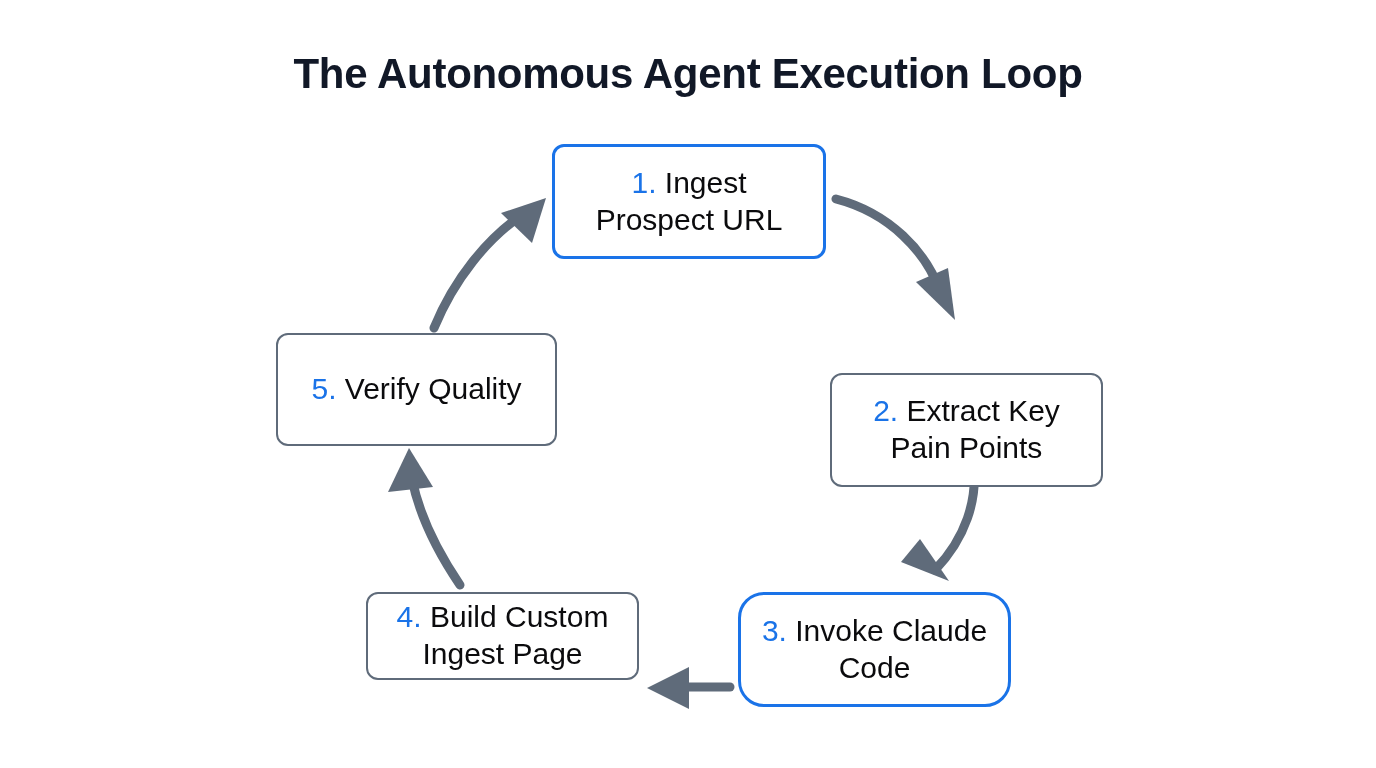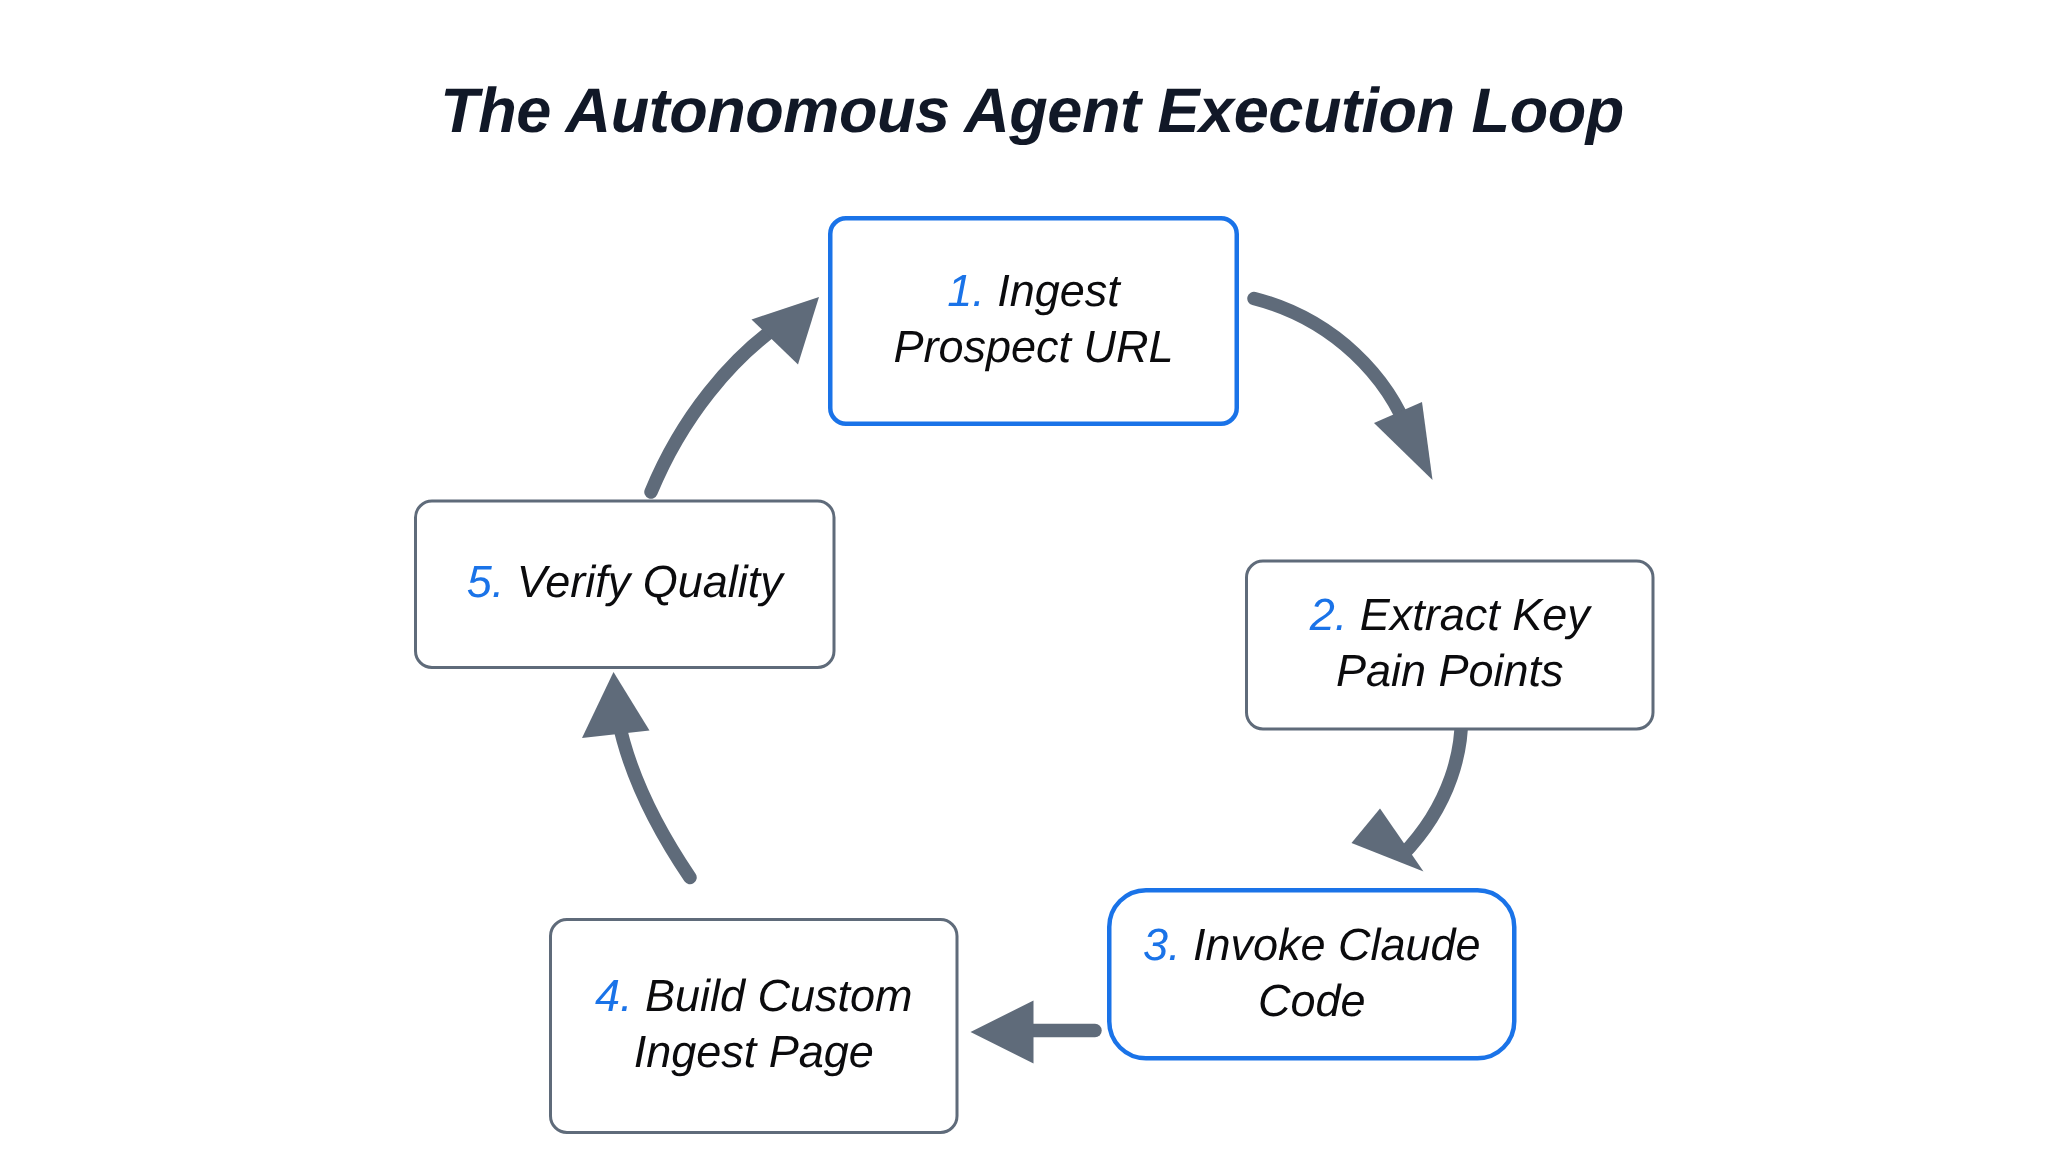--- a/index.html
+++ b/index.html
@@ -13,21 +13,20 @@
     overflow: hidden;
     font-family: "Liberation Sans", sans-serif;
     position: relative;
   }
 
   #canvas {
     position: absolute;
     inset: 0;
     width: 1376px;
     height: 768px;
-    font-style: italic;
   }
 
   #title {
     position: absolute;
     left: 0;
     top: 50px;
     width: 1376px;
     text-align: center;
     font-size: 42px;
     font-weight: bold;
@@ -100,21 +99,21 @@
       <path d="M 460 585 C 437 551 419 514 412 479" fill="none" stroke="#5f6b7a" stroke-width="9" stroke-linecap="round"></path>
       <polygon points="409,448 388,492 433,487" fill="#5f6b7a"></polygon>
     </g>
 
     <g>
       <path d="M 434 328 C 455 277 488 239 519 217" fill="none" stroke="#5f6b7a" stroke-width="9" stroke-linecap="round"></path>
       <polygon points="546,198 501,213 532,243" fill="#5f6b7a"></polygon>
     </g>
   </svg>
 
-  <div class="node node-accent" style="left:552px; top:144px; width:274px; height:140px;">
+  <div class="node node-accent" style="left:552px; top:144px; width:274px; height:115px;">
     <div>
       <span class="num" style="color:#1a73e8">1. </span>
       <span>Ingest</span>
       <span class="node-label">Prospect URL</span>
     </div>
   </div>
 
   <div class="node node-plain" style="left:830px; top:333px; width:273px; height:114px;margin-top:40px;">
     <div>
       <span class="num" style="color:#1a73e8">2. </span>
@@ -124,21 +123,21 @@
   </div>
 
   <div class="node node-accent" style="left:738px; top:592px; width:273px; height:115px;border-radius:26px;">
     <div>
       <span class="num" style="color:#1a73e8">3. </span>
       <span>Invoke Claude</span>
       <span class="node-label">Code</span>
     </div>
   </div>
 
-  <div class="node node-plain" style="left:366px; top:592px; width:273px; height:144px;margin-top:20px;">
+  <div class="node node-plain" style="left:366px; top:592px; width:273px; height:88px;">
     <div>
       <span class="num" style="color:#1a73e8">4. </span>
       <span>Build Custom</span>
       <span class="node-label">Ingest Page</span>
     </div>
   </div>
 
   <div class="node node-plain" style="left:276px; top:333px; width:281px; height:113px;">
     <div>
       <span class="num" style="color:#1a73e8">5. </span>

